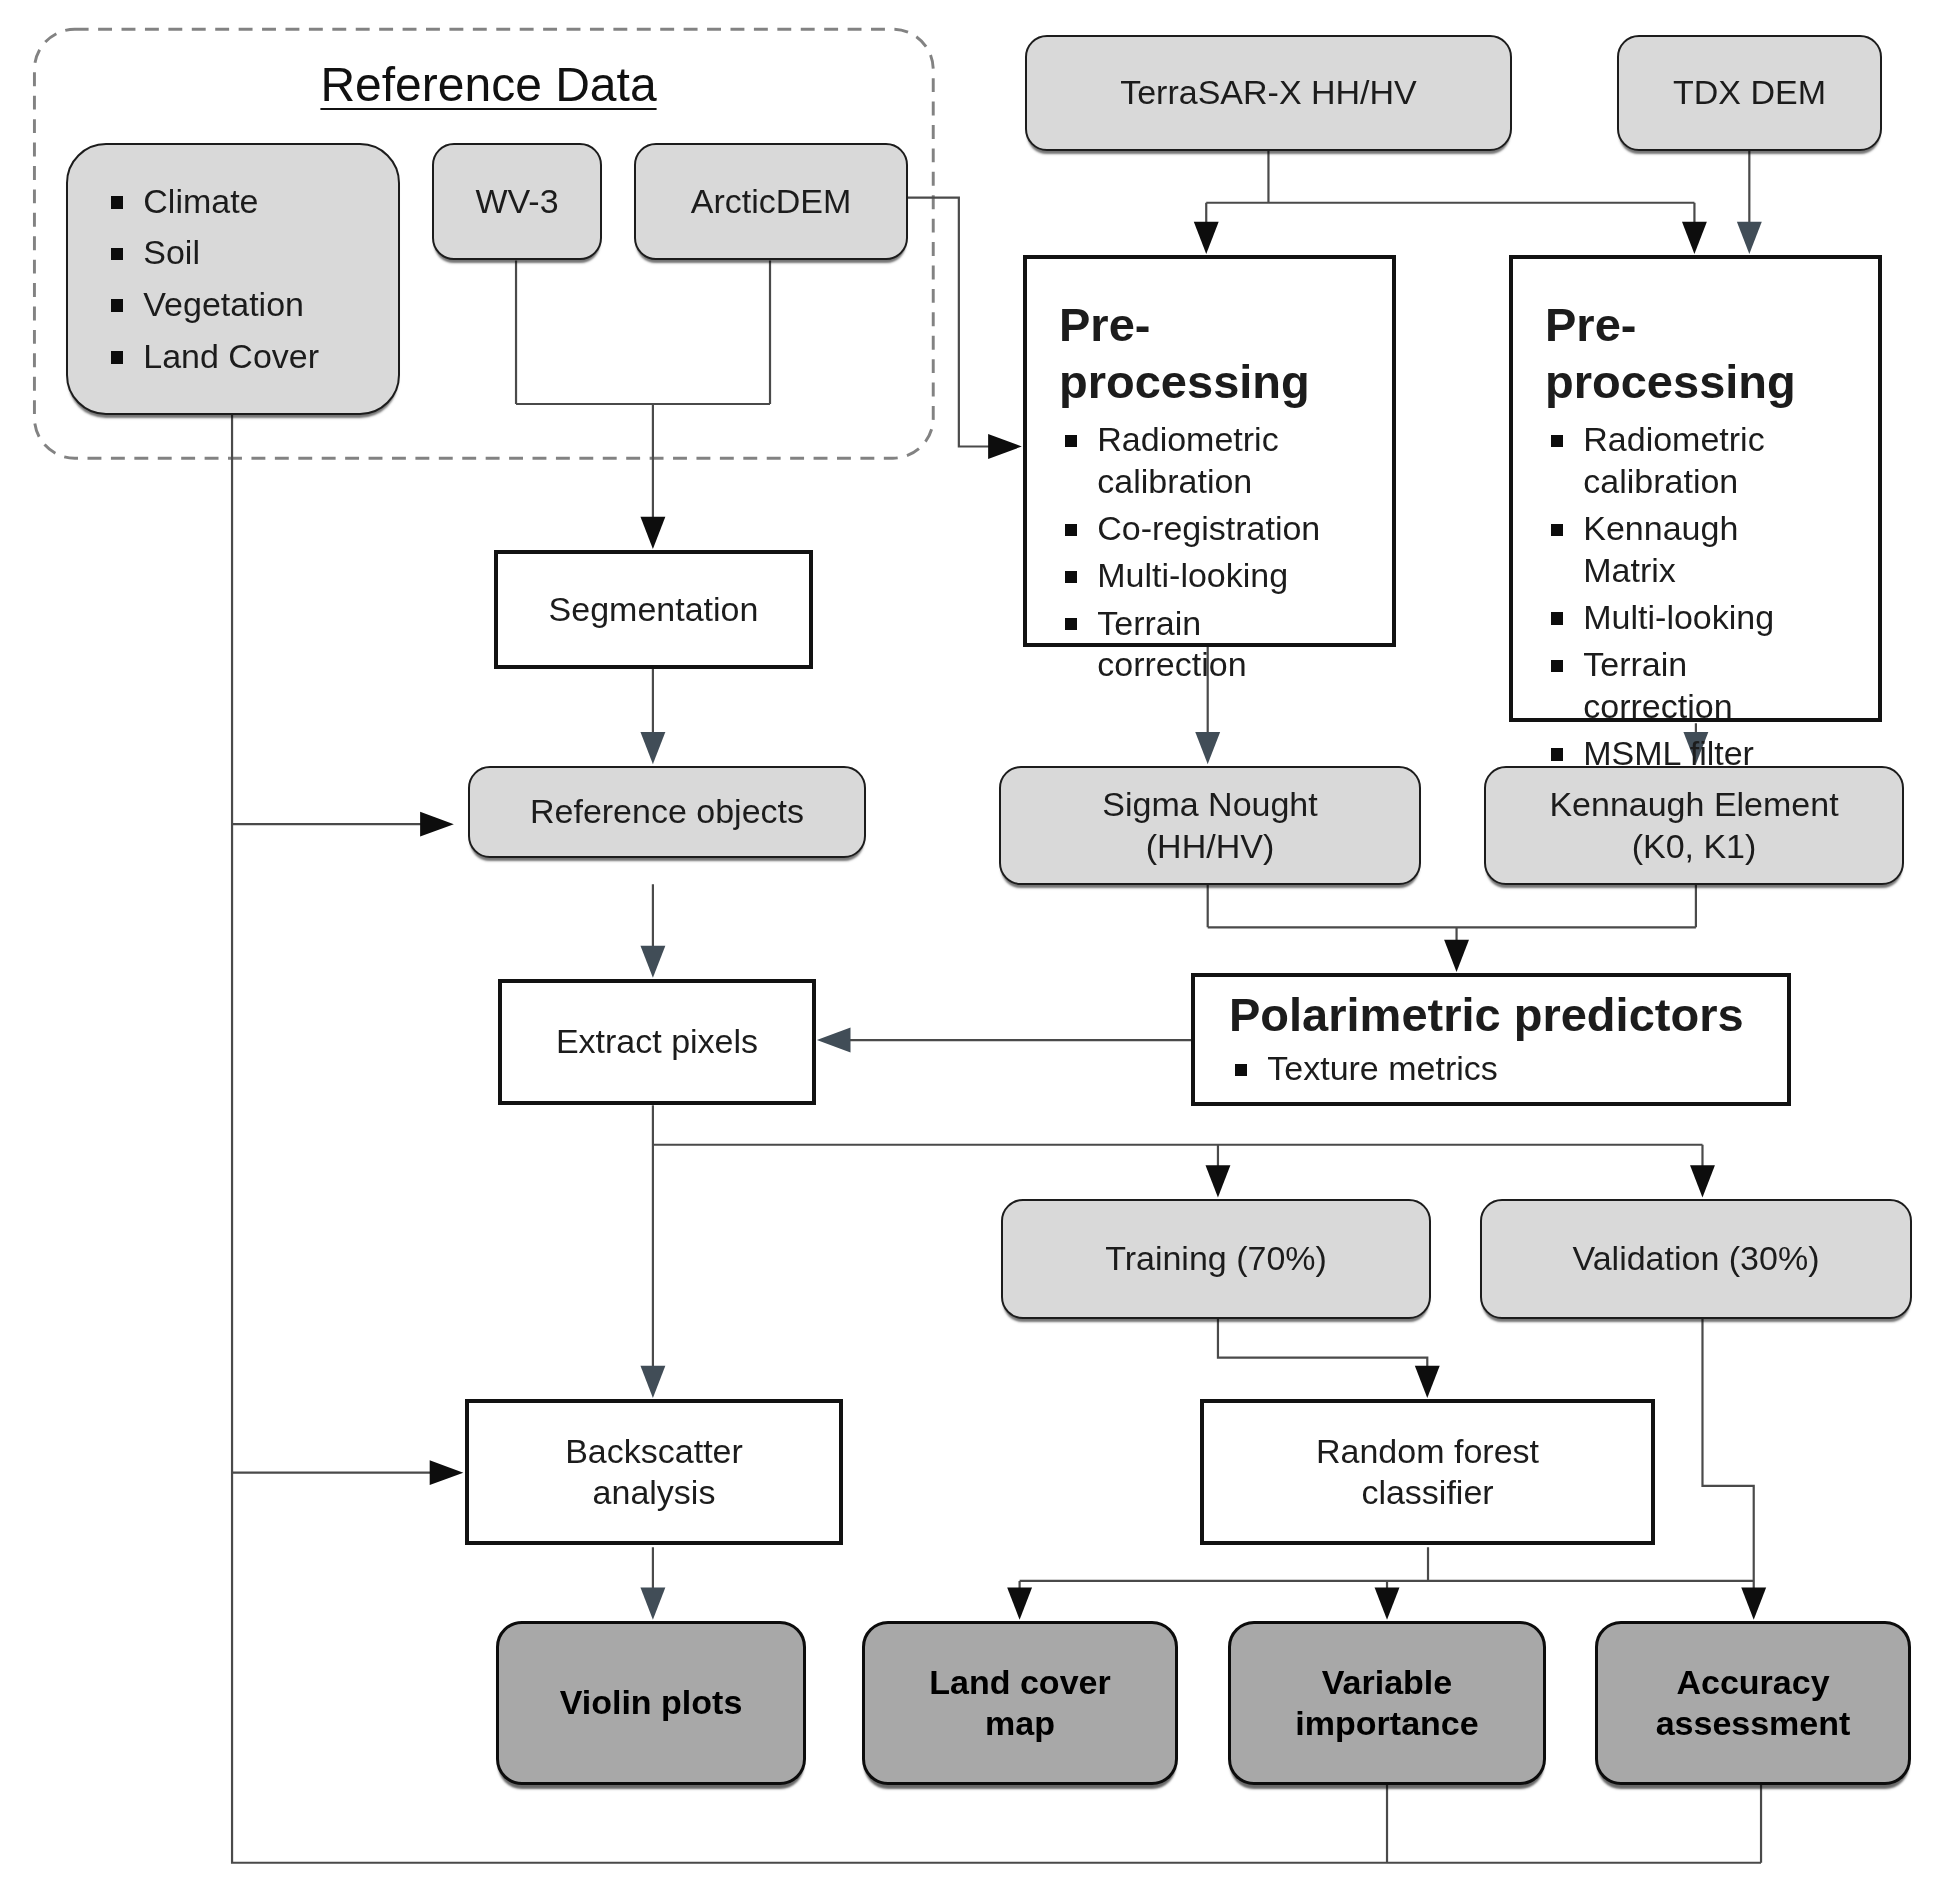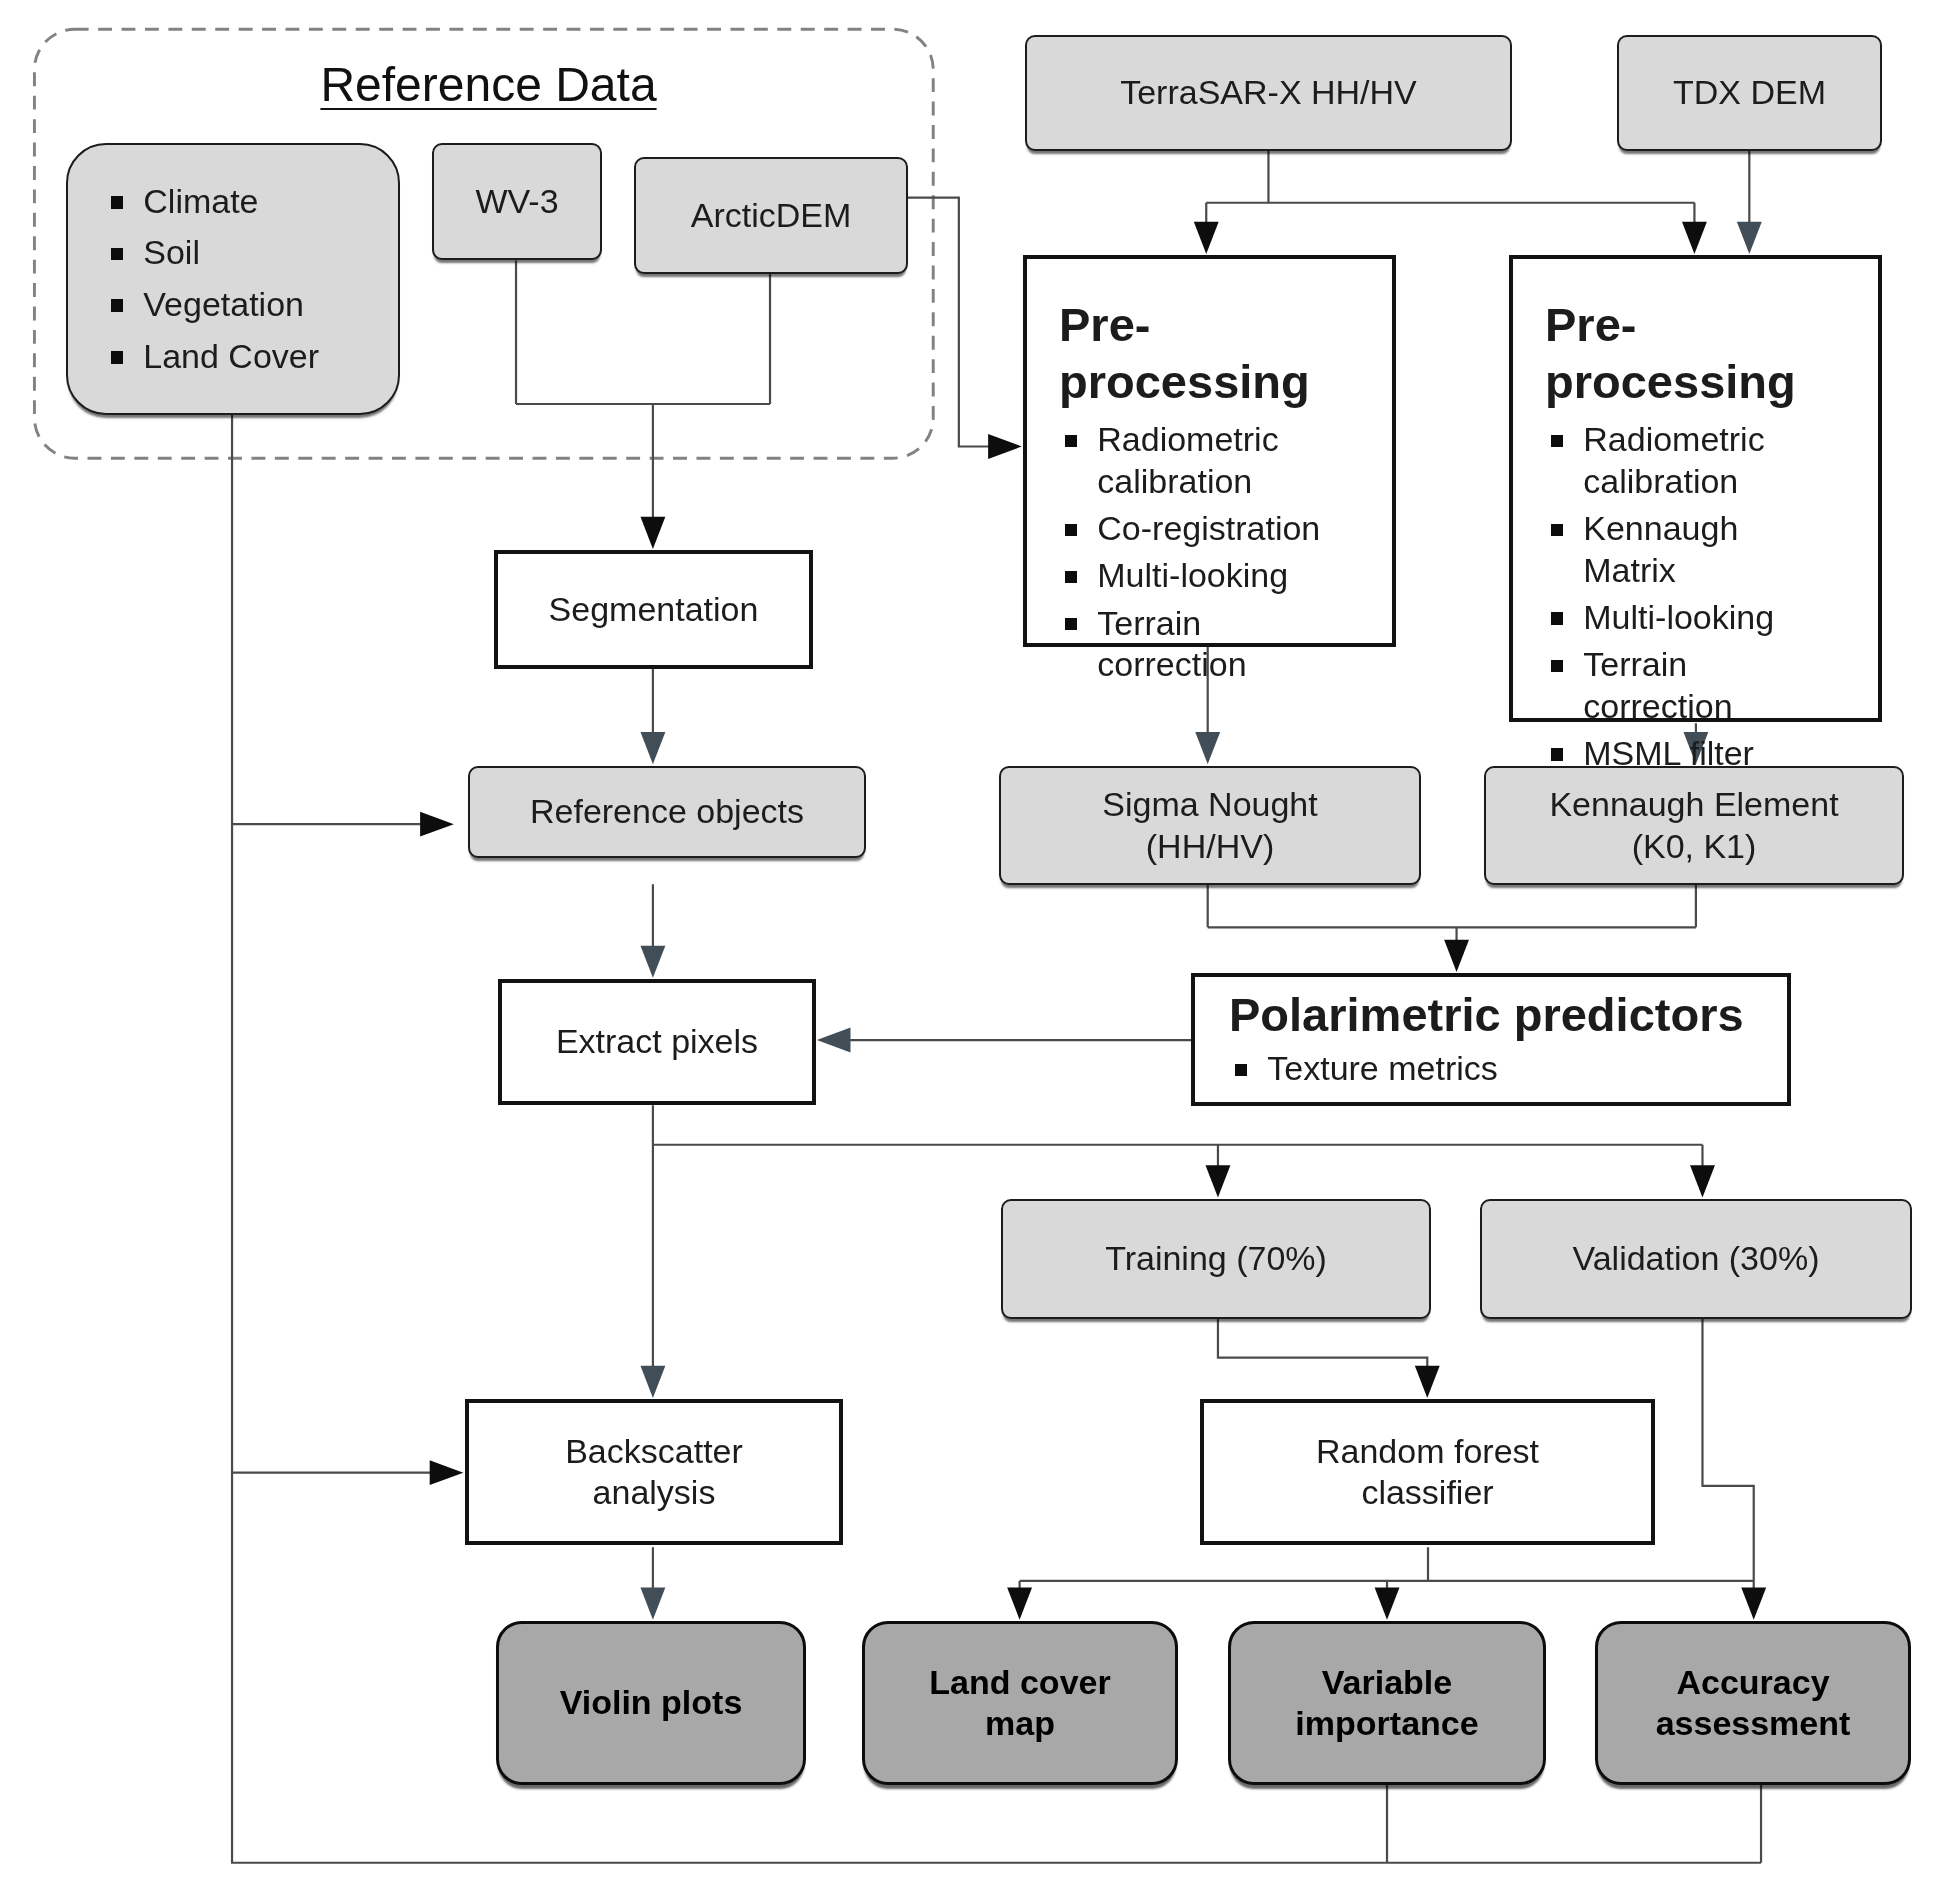--- a/index.html
+++ b/index.html
@@ -2,21 +2,21 @@
 <html style="font-size:11.7px"><head>
 <meta charset="utf-8">
 <style>
   html,body{margin:0;padding:0;background:#fff}
   .canvas{position:relative;width:1936px;height:1903px;background:#ffffff;
           font-family:"Liberation Sans",sans-serif;color:#161616;overflow:hidden}
   svg.wires{position:absolute;left:0;top:0;z-index:1}
   .box{position:absolute;z-index:2;box-sizing:border-box;display:flex;flex-direction:column;
        align-items:center;justify-content:center;text-align:center;
        font-size:34px;line-height:1.22;color:#1c1c1c}
-  .gray{background:#d9d9d9;border:2.9px solid #1c1c1c;border-radius:10px;
+  .gray{background:#d9d9d9;border:2.9px solid #1c1c1c;border-radius:22px;
         box-shadow:0 5.1px 2.2px -2.2px rgba(0,0,0,.55)}
   .dark{background:#a8a8a8;border:3.7px solid #0c0c0c;border-radius:26px;
         font-weight:700;color:#000;box-shadow:0 5.9px 2.2px -2.2px rgba(0,0,0,.6)}
   .white{background:#ffffff;border:4.4px solid #121212}
   .attrs{border-radius:40px;align-items:flex-start;justify-content:center;padding-left:37px}
   .pre{align-items:flex-start;justify-content:flex-start;text-align:left;
        padding:37px 16px 13px 32px}
   .pre-title{font-weight:700;font-size:47px;margin-bottom:5.9px}
   .bul{display:flex;align-items:flex-start;text-align:left;margin:2.9px 0}
   .sq{flex:0 0 auto;width:12.4px;height:12.4px;background:#0c0c0c;margin:15.4px 20px 0 5.9px}
@@ -103,21 +103,21 @@
         <span class="bt">Vegetation</span>
       </div>
     <div class="bul">
         <span class="sq"></span>
         <span class="bt">Land Cover</span>
       </div>
   </div>
 
   <div class="box gray" style="left:432px;top:143px;width:170px;height:117px">WV-3</div>
 
-  <div class="box gray" style="left:634px;top:157px;width:274px;height:117px">ArcticDEM</div>
+  <div class="box gray" style="left:634px;top:143px;width:274px;height:117px">ArcticDEM</div>
 
   <div class="box gray" style="left:1025px;top:35px;width:487px;height:116px">TerraSAR-X HH/HV</div>
 
   <div class="box gray" style="left:1617px;top:35px;width:265px;height:116px">TDX DEM</div>
 
   <div class="box white pre preA" style="left:1023px;top:255px;width:373px;height:392px">
     <div class="pre-title">Pre-processing</div>
     <div class="bul">
         <span class="sq"></span>
         <span class="bt">Radiometric calibration</span>

